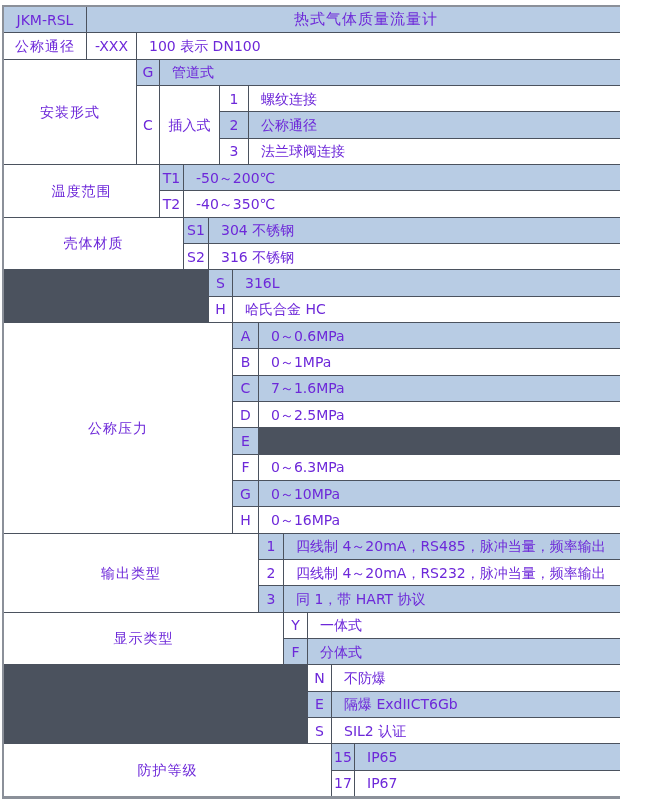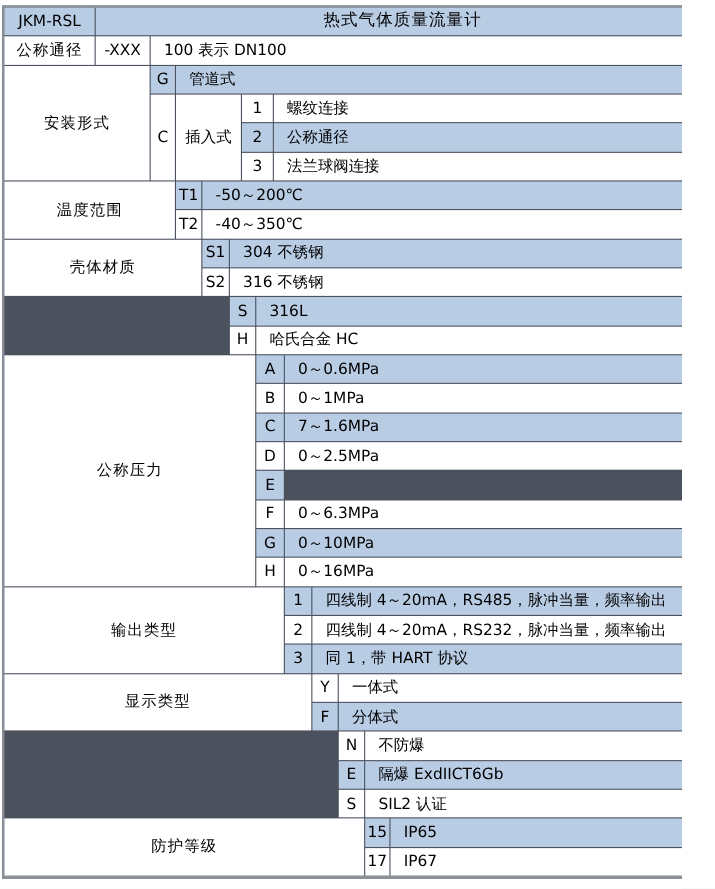--- a/index.html
+++ b/index.html
@@ -1,21 +1,21 @@
 <!DOCTYPE html>
 <html><head>
 <meta charset="utf-8">
 <style>
   html,body{margin:0;padding:0;background:#ffffff;}
   .page{
     position:relative;
     width:620px;height:808px;
     background:#ffffff;
     font-family:"DejaVu Sans","Liberation Sans",sans-serif;
-    color:#000000;
+    color:#6d28d9;
     overflow:hidden;
   }
   .spec-table{
     position:absolute;
     left:2px;top:5px;
     width:641px;height:789px;
     display:grid;
     grid-template-columns:82px 49px 22px 23px 24px 10px 12px 15px 9px 24px 23px 23px 22px 1fr;
     grid-template-rows:repeat(30,1fr);
     gap:1px;
@@ -28,21 +28,21 @@
     align-items:center;
     justify-content:center;
     font-size:14px;
     line-height:1;
     overflow:hidden;
     white-space:nowrap;
   }
   .white{background:#ffffff;}
   .blue{background:#b8cce4;}
   .desc{justify-content:flex-start;padding-left:12px;}
-  .title-cell{font-size:15px;letter-spacing:1px;font-family:Liberation Serif, serif;}
+  .title-cell{font-size:15px;letter-spacing:1px;}
   .label-cell{letter-spacing:1px;}
 </style>
 </head>
 <body>
 
 <div class="page">
   <div class="spec-table">
 
     <div class="cell blue" style="grid-area:1/1/2/2">JKM-RSL</div>
     <div class="cell blue title-cell" style="grid-area:1/2/2/15">热式气体质量流量计</div>

